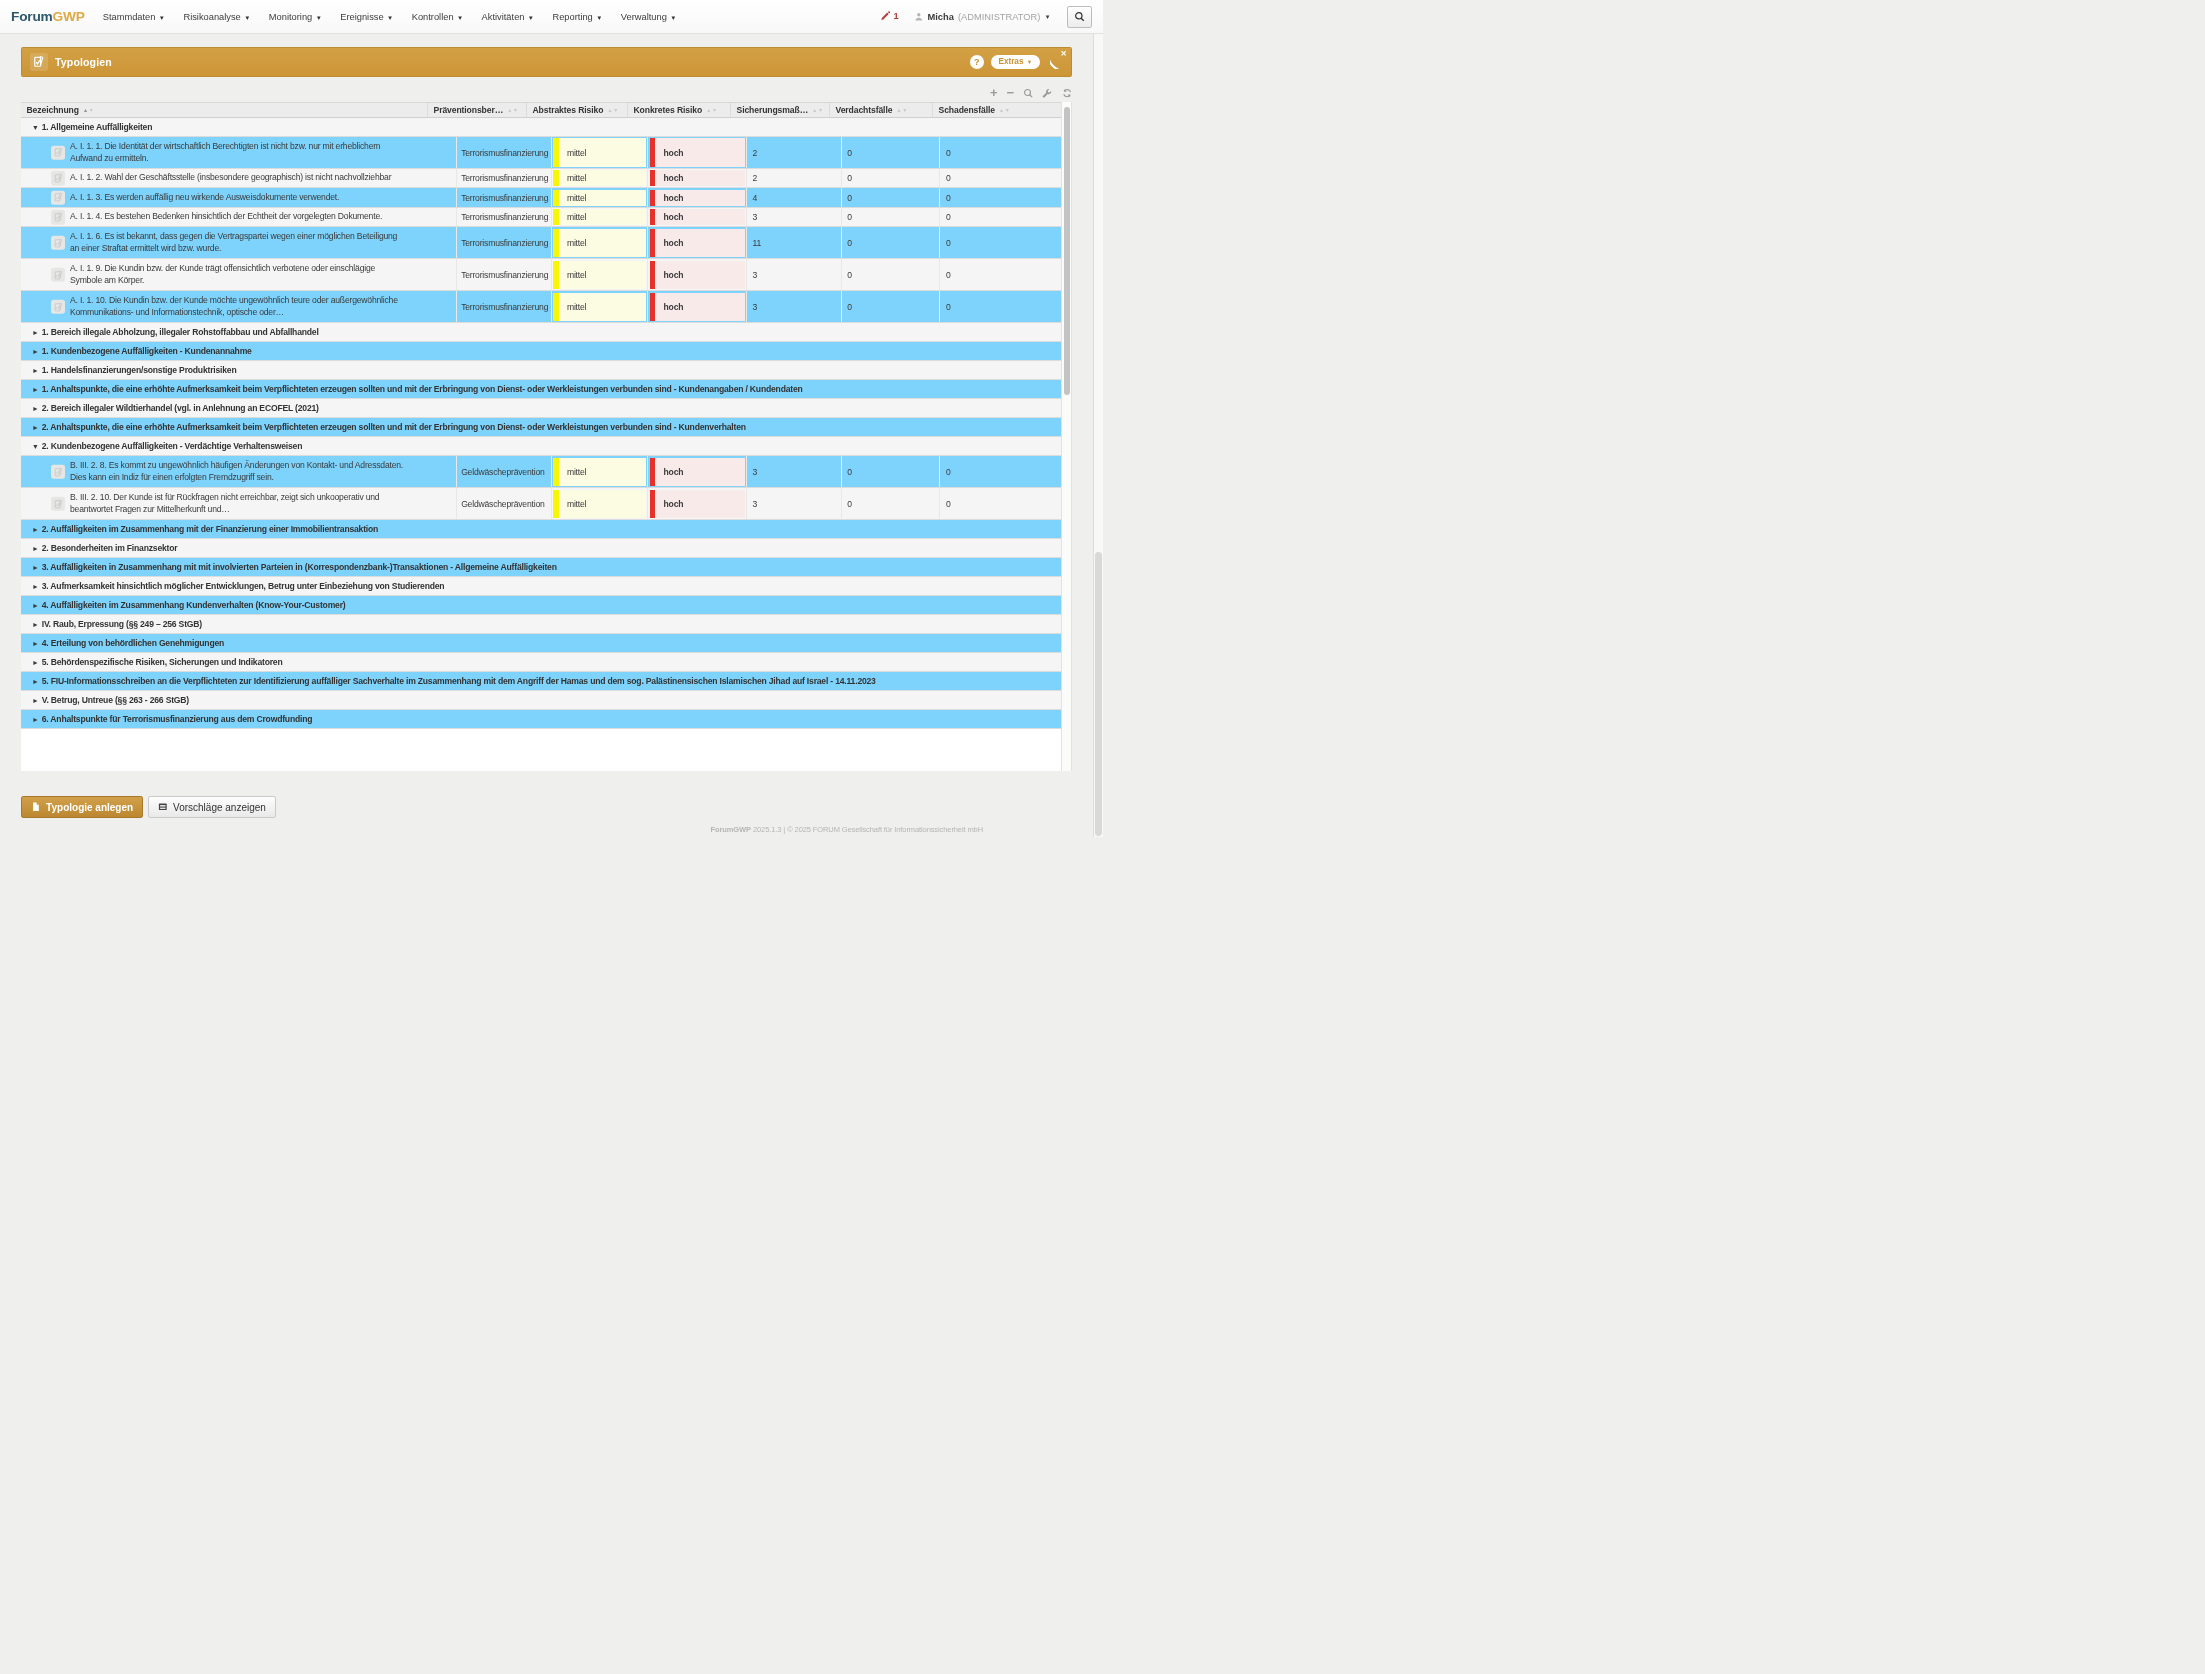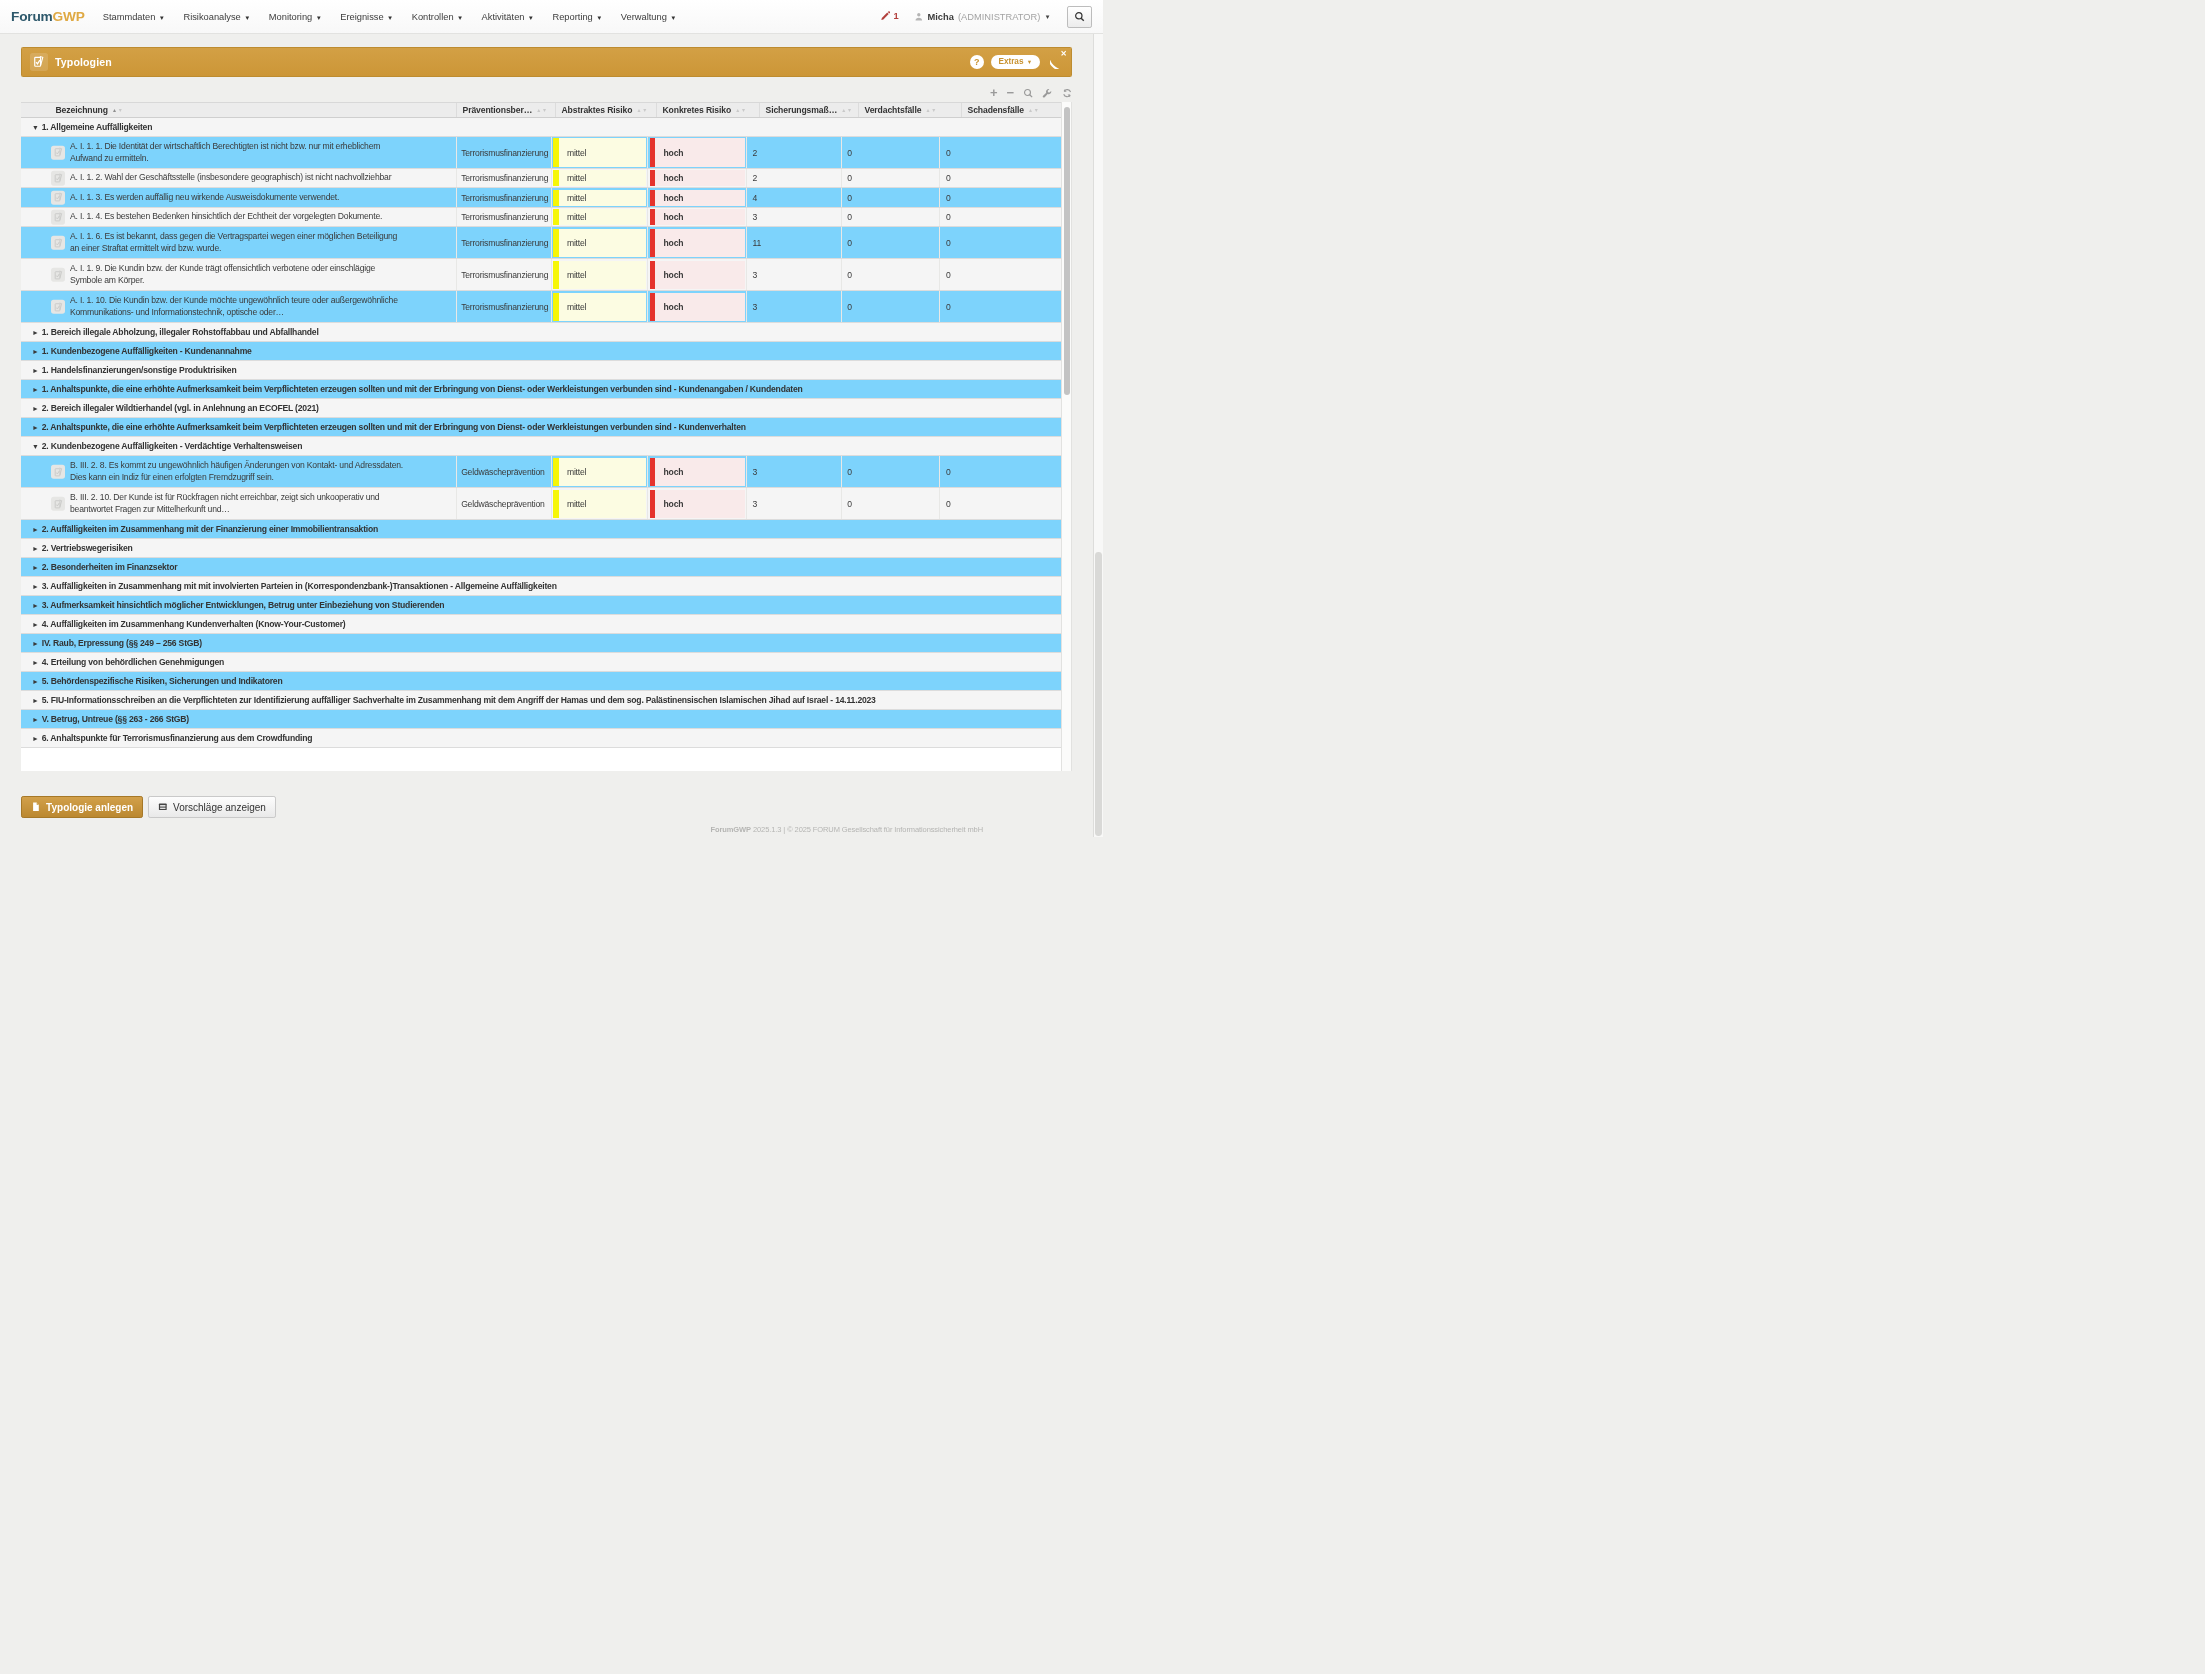--- a/index.html
+++ b/index.html
@@ -217,21 +217,21 @@
       <svg viewBox="0 0 16 16">
         <path d="M13.3 6.2A5.6 5.6 0 0 0 3.2 5.2" fill="none" stroke="currentColor" stroke-width="1.8"></path>
         <path d="M2.7 9.8a5.6 5.6 0 0 0 10.1 1" fill="none" stroke="currentColor" stroke-width="1.8"></path>
         <path fill="currentColor" d="M3.4 1.8v4h4zM12.6 14.2v-4h-4z"></path>
       </svg>
     </div>
   </div>
 
 <div class="table">
   <div class="thead">
-      <div class="th" style="width: 407px; margin-left: 29px;">
+      <div class="th" style="width: 407px;">
         <span>Bezeichnung</span>
         <span class="sort active"><span class="up">▲</span><span class="dn">▼</span></span>
       </div>
       <div class="th" style="width: 99px;">
         <span>Präventionsber…</span>
         <span class="sort"><span class="up">▲</span><span class="dn">▼</span></span>
       </div>
       <div class="th" style="width: 101px;">
         <span>Abstraktes Risiko</span>
         <span class="sort"><span class="up">▲</span><span class="dn">▼</span></span>
@@ -551,26 +551,20 @@
           </div>
         </div>
         <div class="cell c-sich">3</div>
         <div class="cell c-verd">0</div>
         <div class="cell c-schad">0</div>
       </div>
       <div class="row group-row">
         <div class="group-cell">
           <span class="group-caret">►</span>
           <span>2. Auffälligkeiten im Zusammenhang mit der Finanzierung einer Immobilientransaktion</span>
-        </div>
-      </div>
-      <div class="row group-row">
-        <div class="group-cell">
-          <span class="group-caret">►</span>
-          <span>2. Vertriebswegerisiken</span>
         </div>
       </div>
       <div class="row group-row">
         <div class="group-cell">
           <span class="group-caret">►</span>
           <span>2. Besonderheiten im Finanzsektor</span>
         </div>
       </div>
       <div class="row group-row">
         <div class="group-cell">

